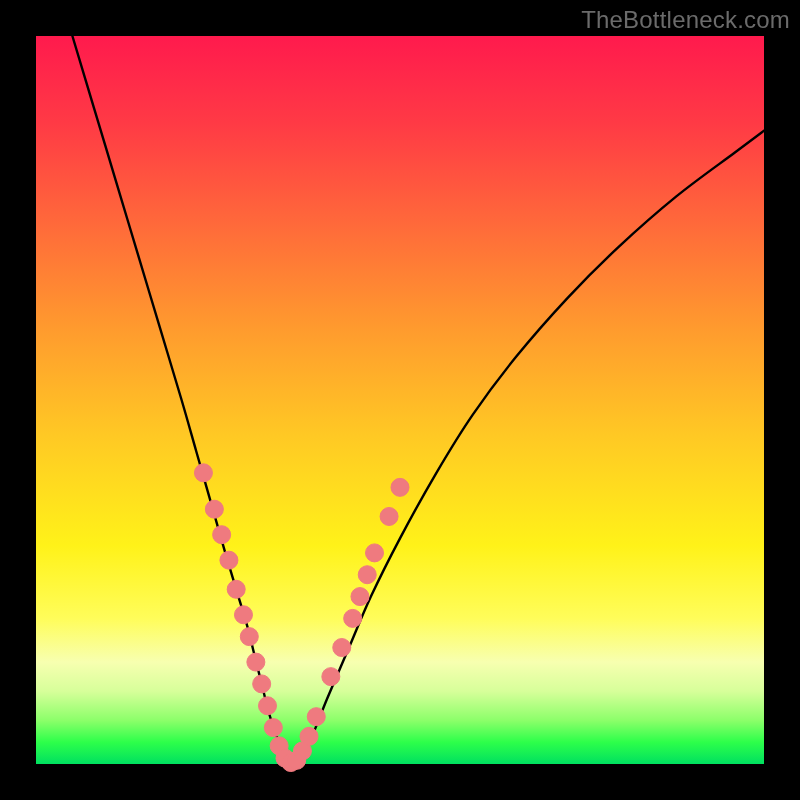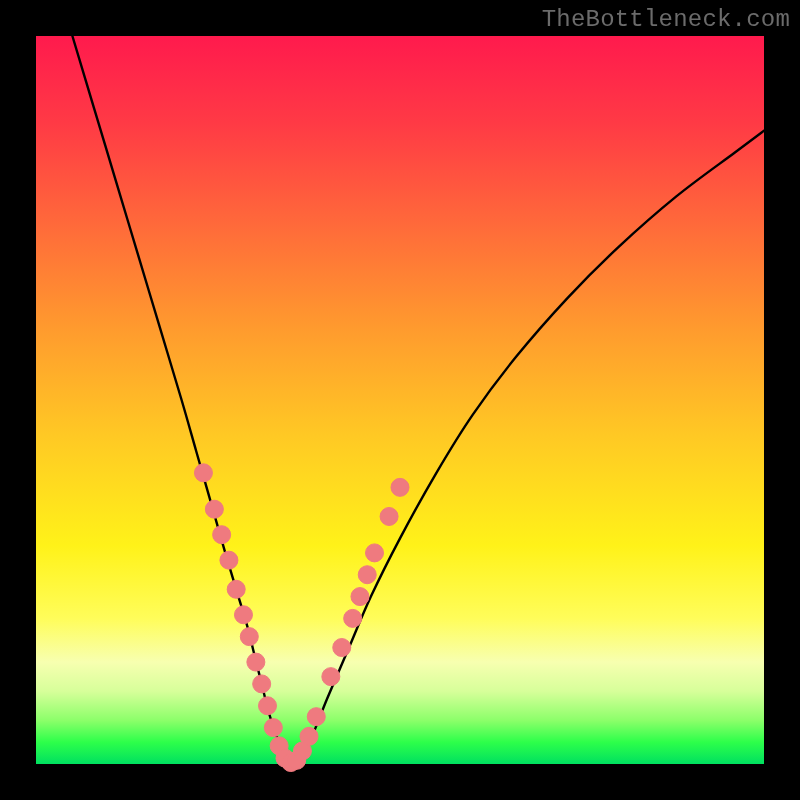--- a/index.html
+++ b/index.html
@@ -9,21 +9,20 @@
     height: 800px;
     overflow: hidden;
     background: #000;
     font-family: Arial, Helvetica, sans-serif;
   }
   .stage {
     position: relative;
     width: 800px;
     height: 800px;
     background: #000;
-    font-family: Liberation Mono, monospace;
   }
   .plot {
     position: absolute;
     left: 36px;
     top: 36px;
     width: 728px;
     height: 728px;
     background: linear-gradient(
       to bottom,
       #ff1a4d 0%,

